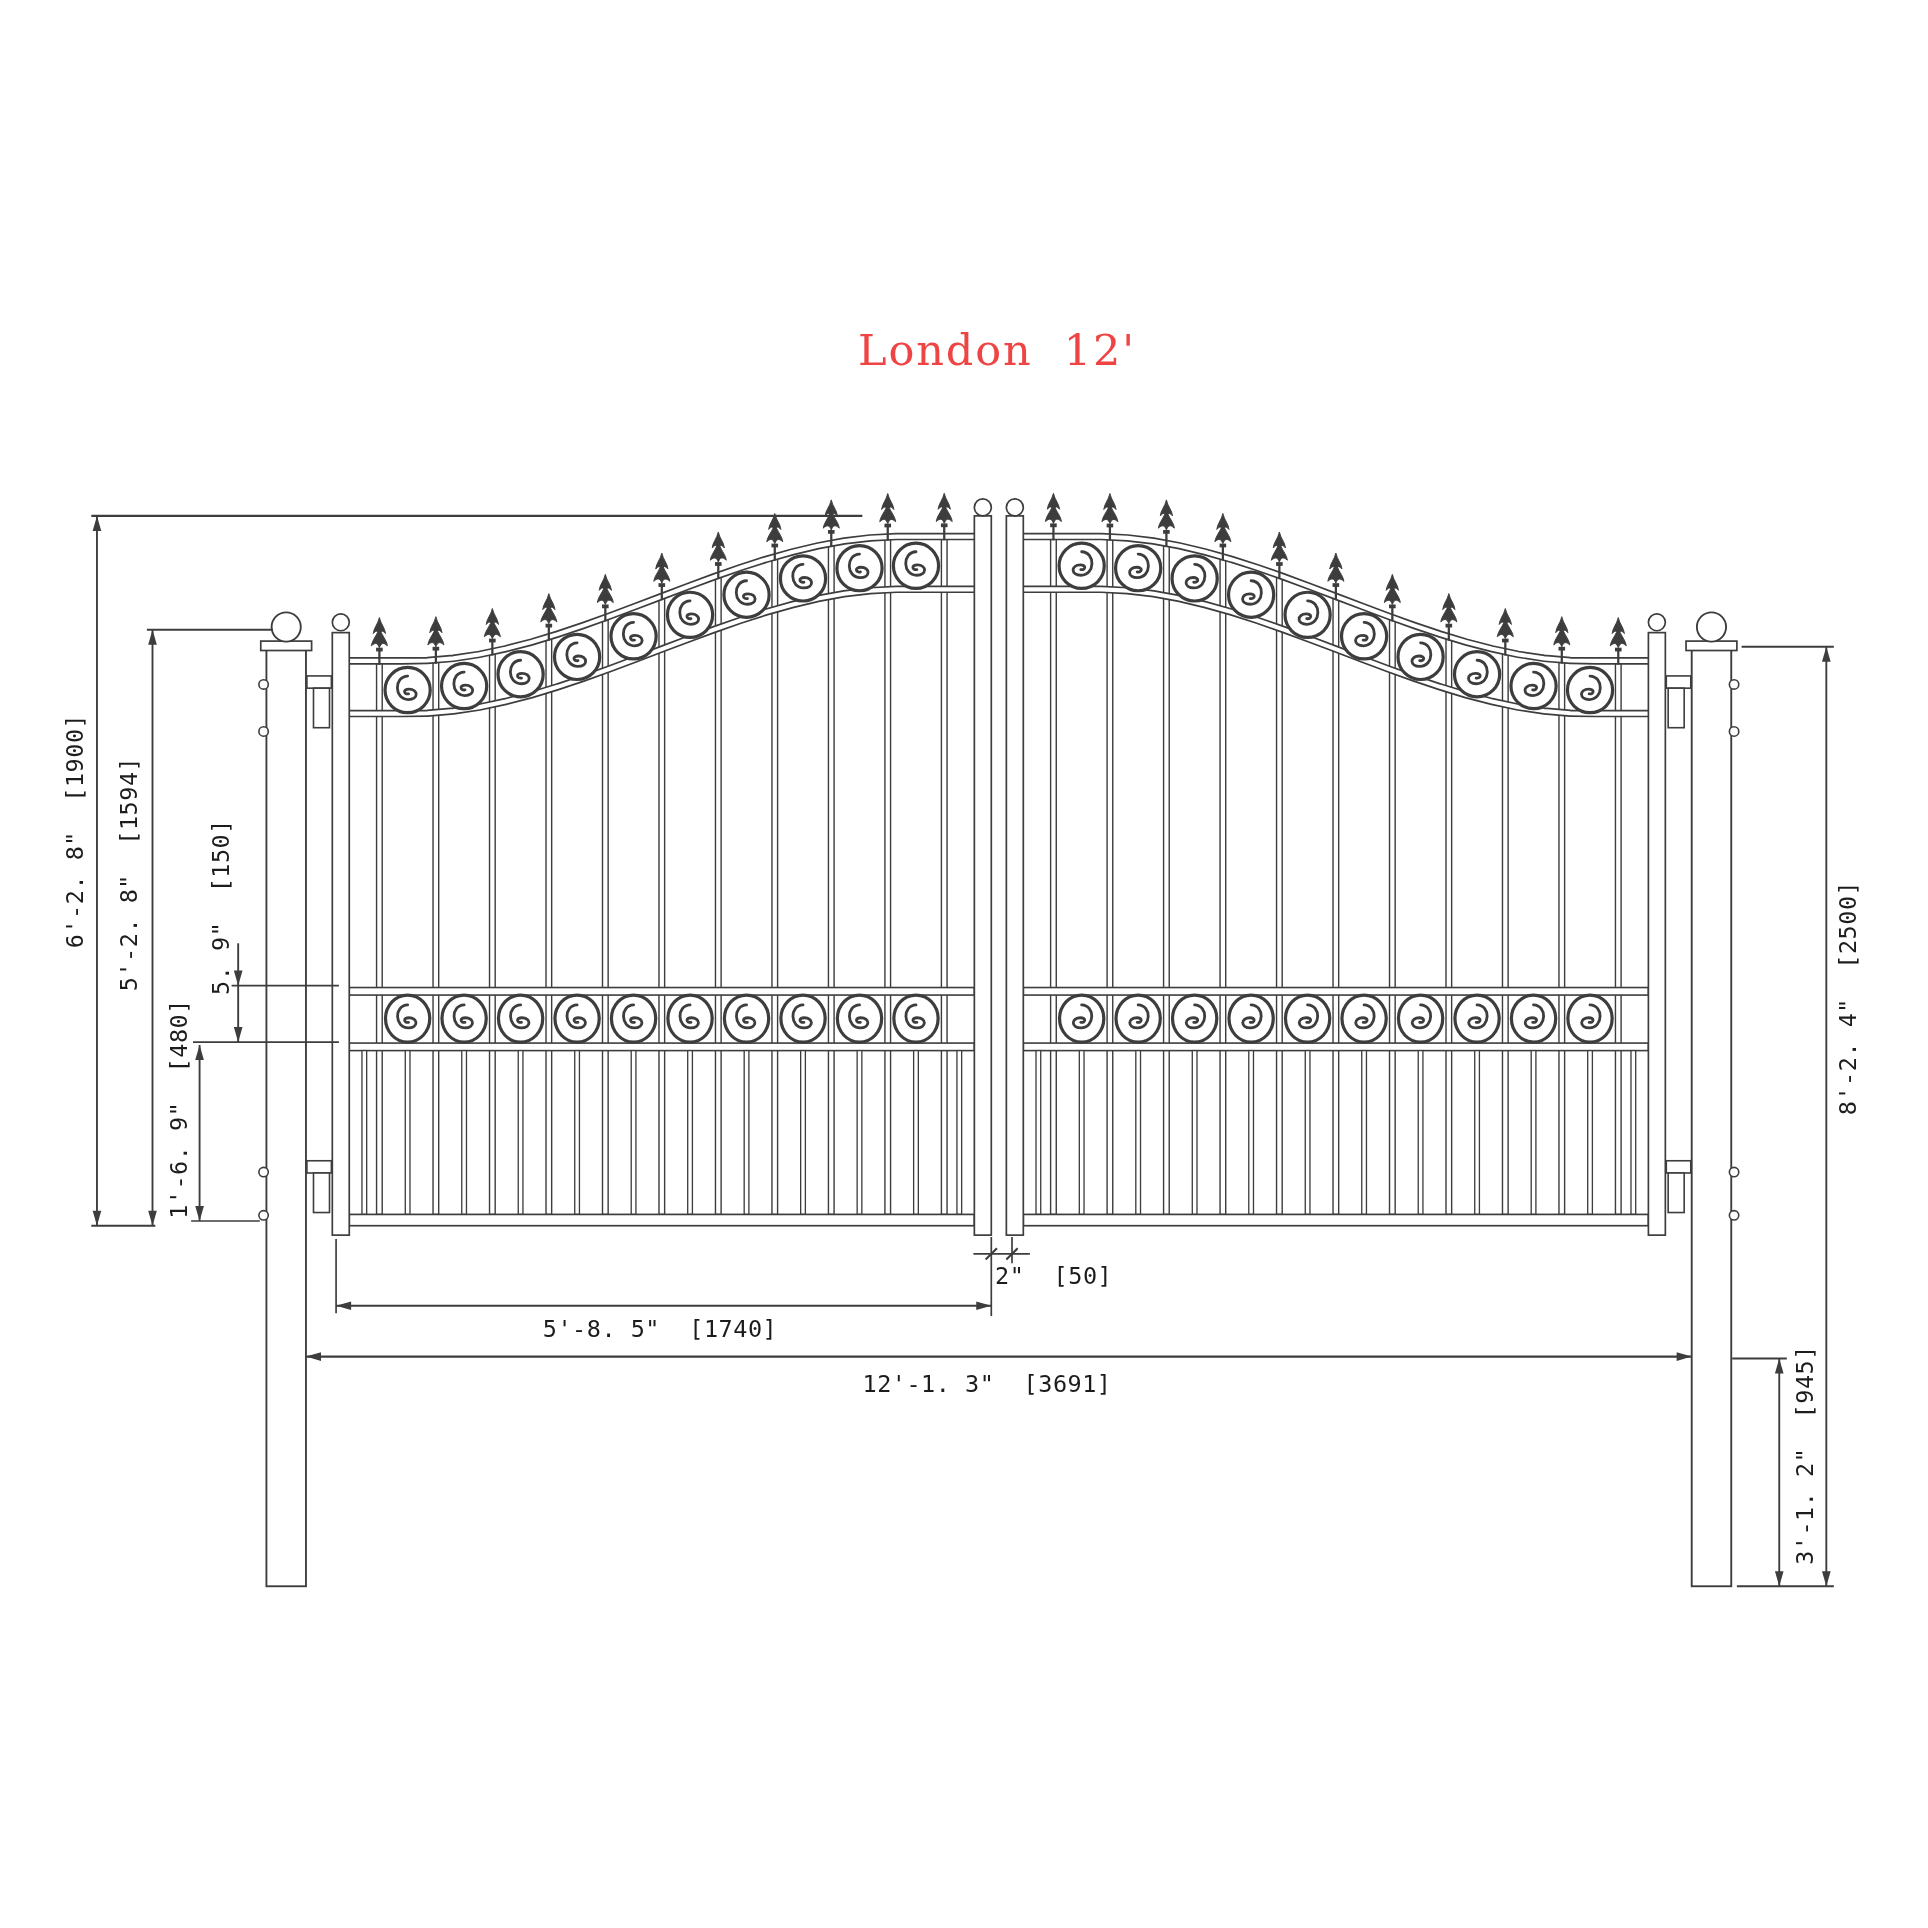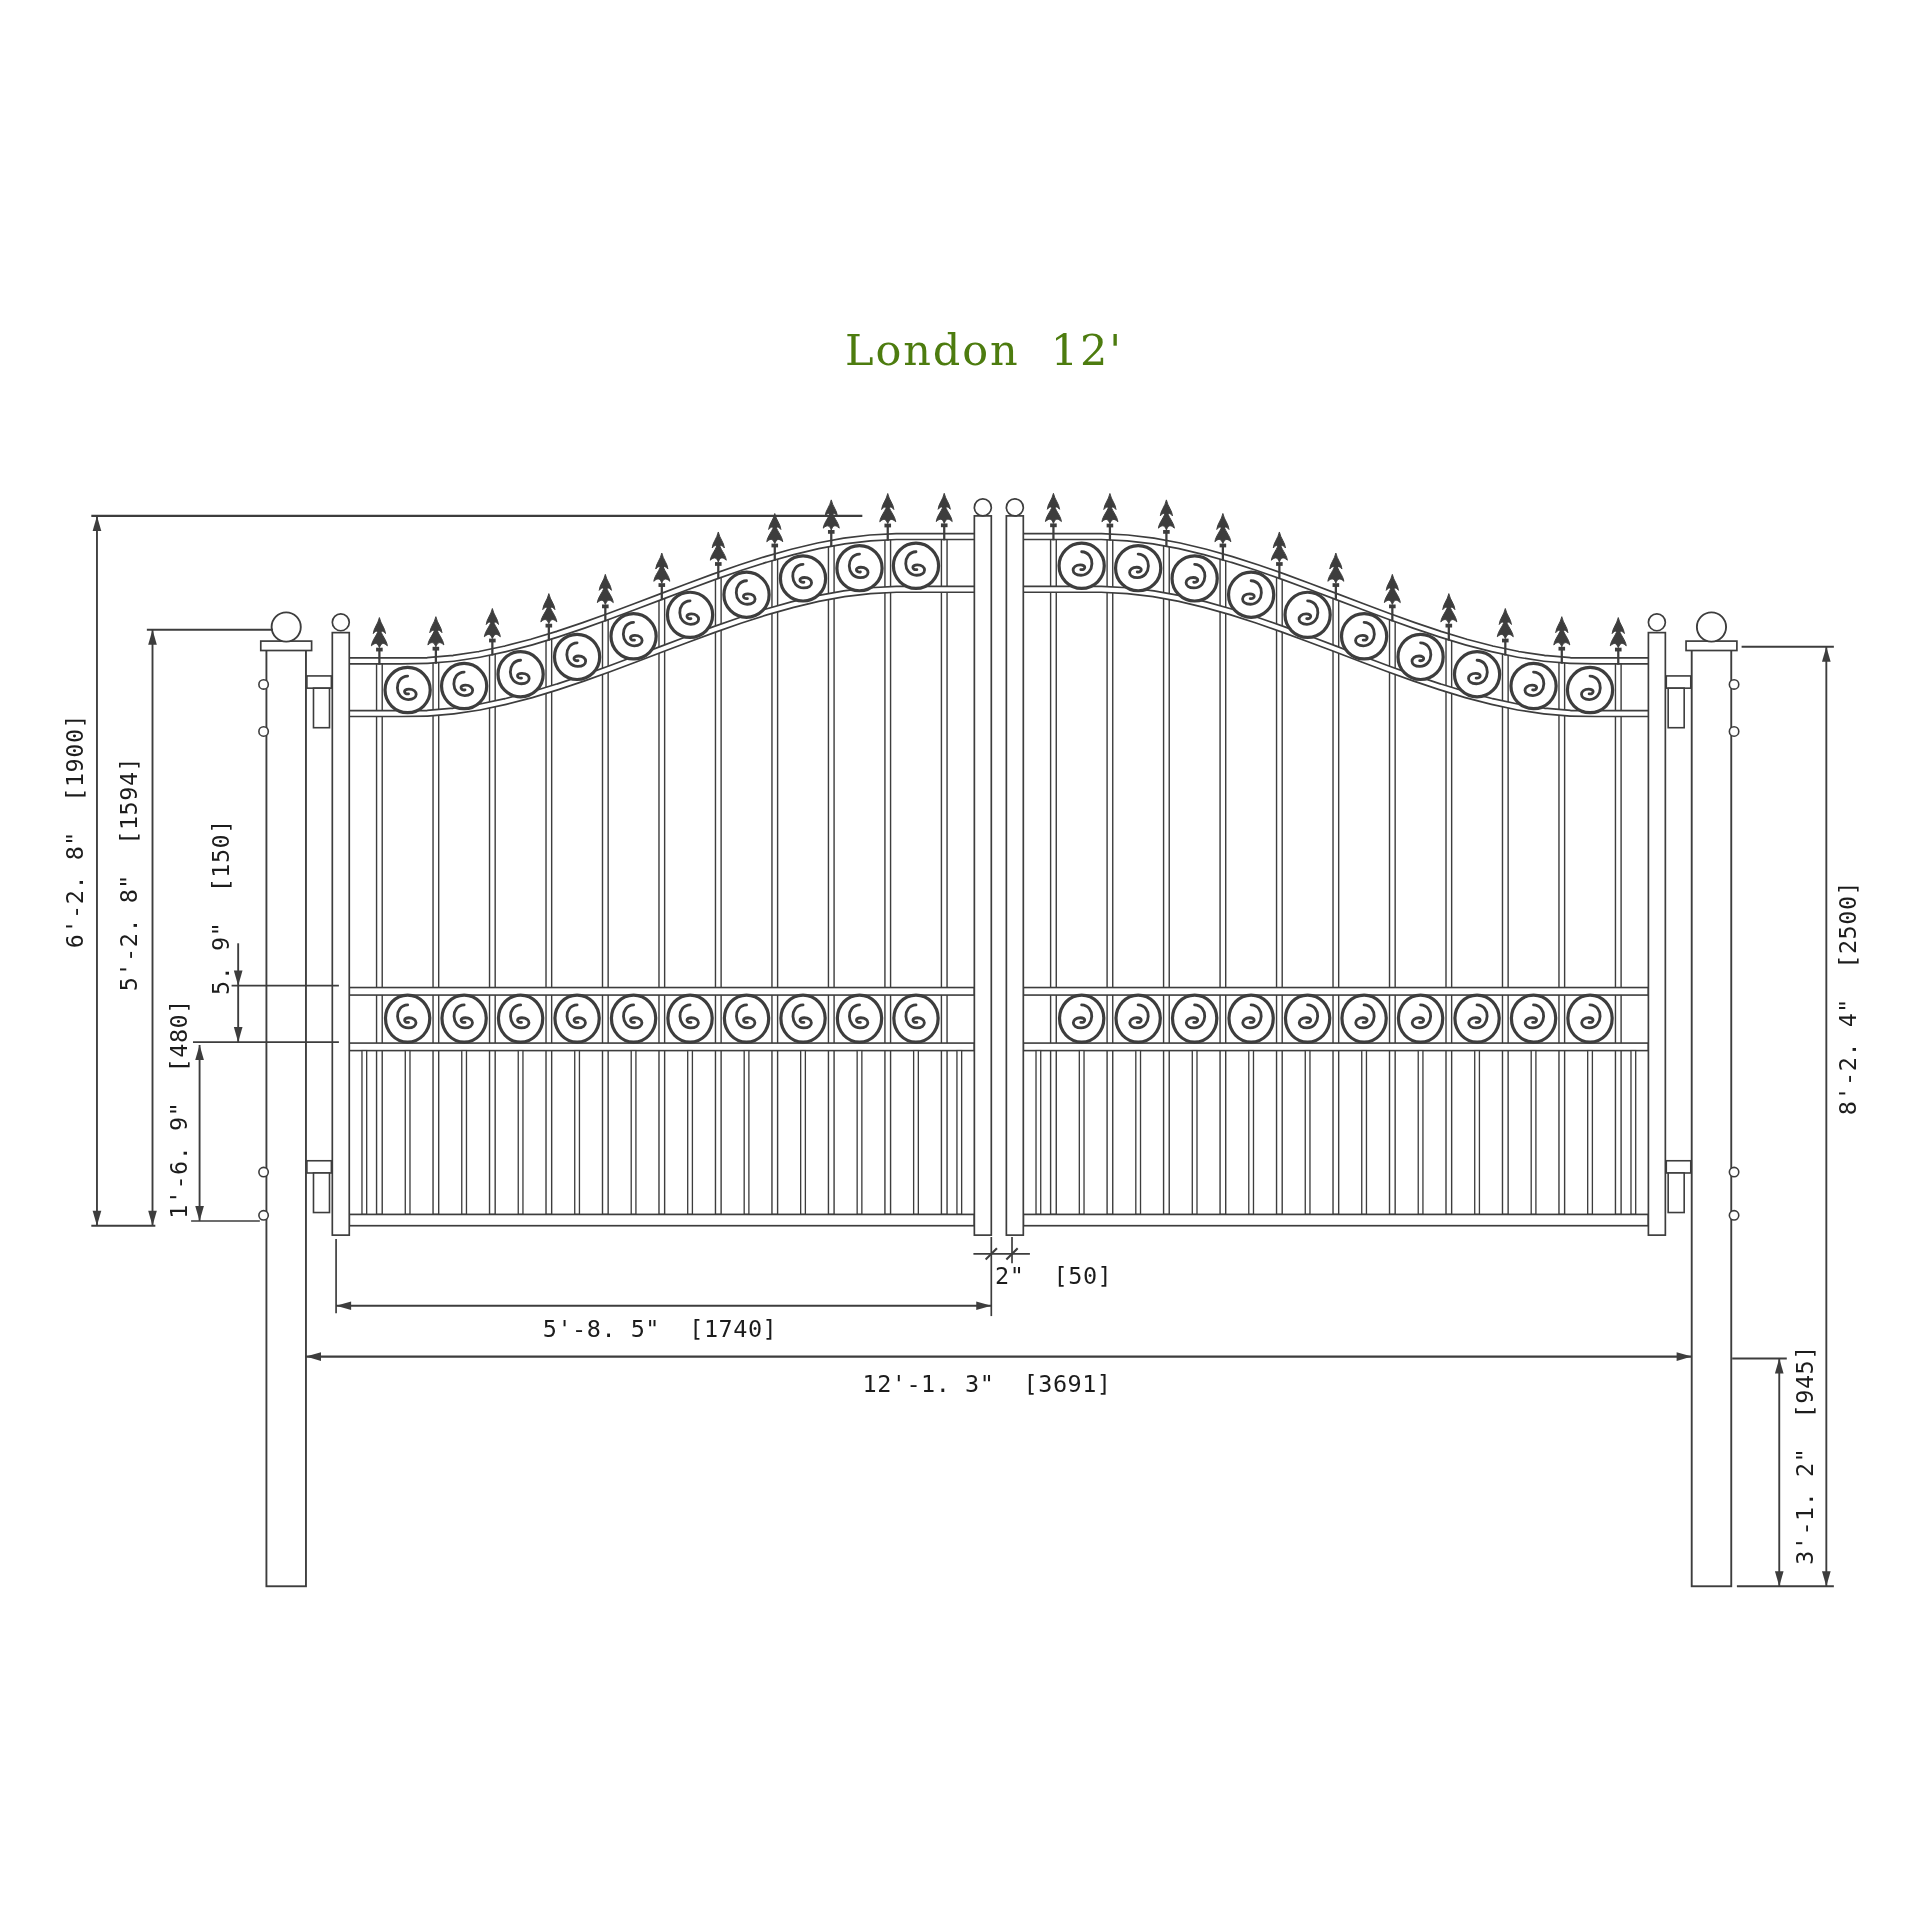--- a/index.html
+++ b/index.html
@@ -3,22 +3,22 @@
 <meta charset="utf-8">
 <style>
   html,body{margin:0;padding:0;background:#ffffff;}
   #canvas{position:relative;width:1928px;height:1928px;background:#ffffff;overflow:hidden;
           font-family:"DejaVu Sans Mono", monospace;}
   #drawing{position:absolute;left:0;top:0;}
   .lbl{position:absolute;color:#1c1c1c;font-size:23.5px;white-space:pre;letter-spacing:0.5px;
        transform:translate(-50%,-50%);}
   .lbl.rot{transform:translate(-50%,-50%) rotate(-90deg);}
   .lbl.left{transform:none;}
-  #title{position:absolute;color:#4d7c0f;font-family:"DejaVu Serif","Liberation Serif",serif;
-         font-size:43px;transform:translate(-50%,-50%);white-space:pre;letter-spacing:1.9px;}
+  #title{position:absolute;color:#ef4444;font-family:"DejaVu Serif","Liberation Serif",serif;
+         font-size:43px;transform:translate(-50%,-50%);white-space:pre;letter-spacing:1.9px;margin-left:13px;}
 </style>
 </head>
 <body>
 
 <div id="canvas">
 
   <svg id="drawing" width="1928" height="1928" viewBox="0 0 2048 2048">
     <g id="left-assembly">
         <g>
           <rect x="400" y="704" width="6" height="586" fill="#fff" stroke="#3d3d3d" stroke-width="1.5"></rect>

